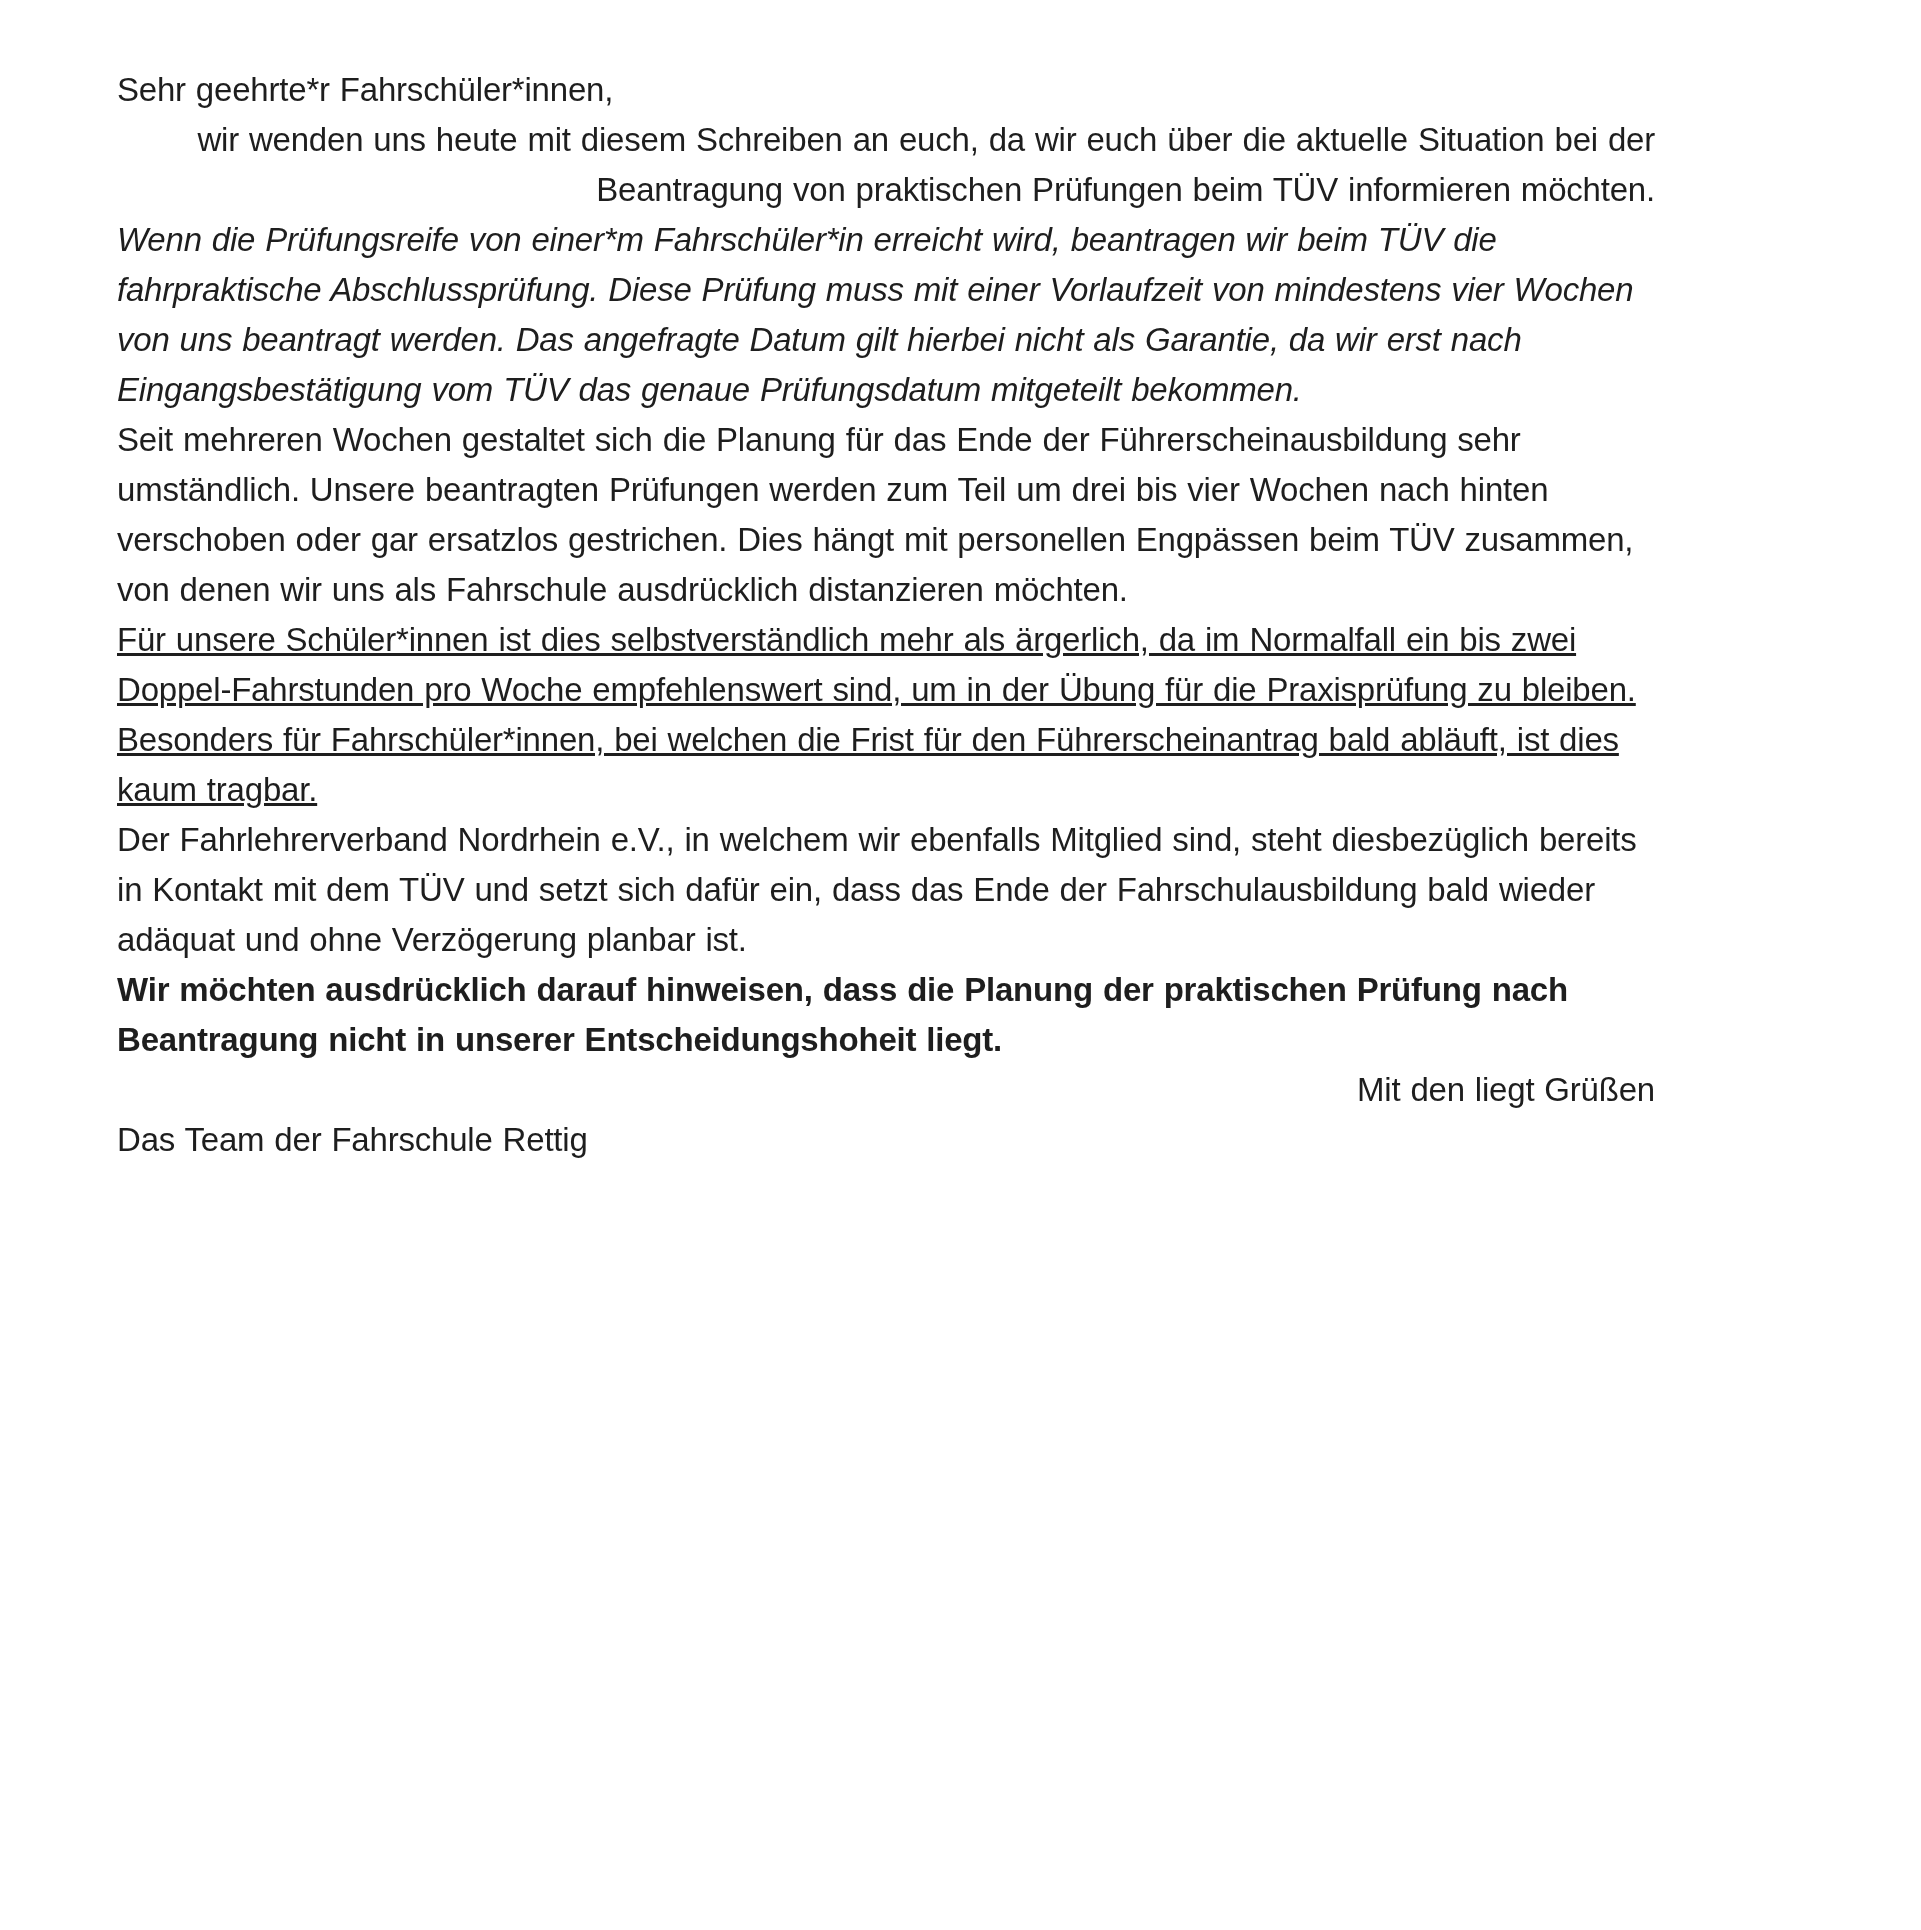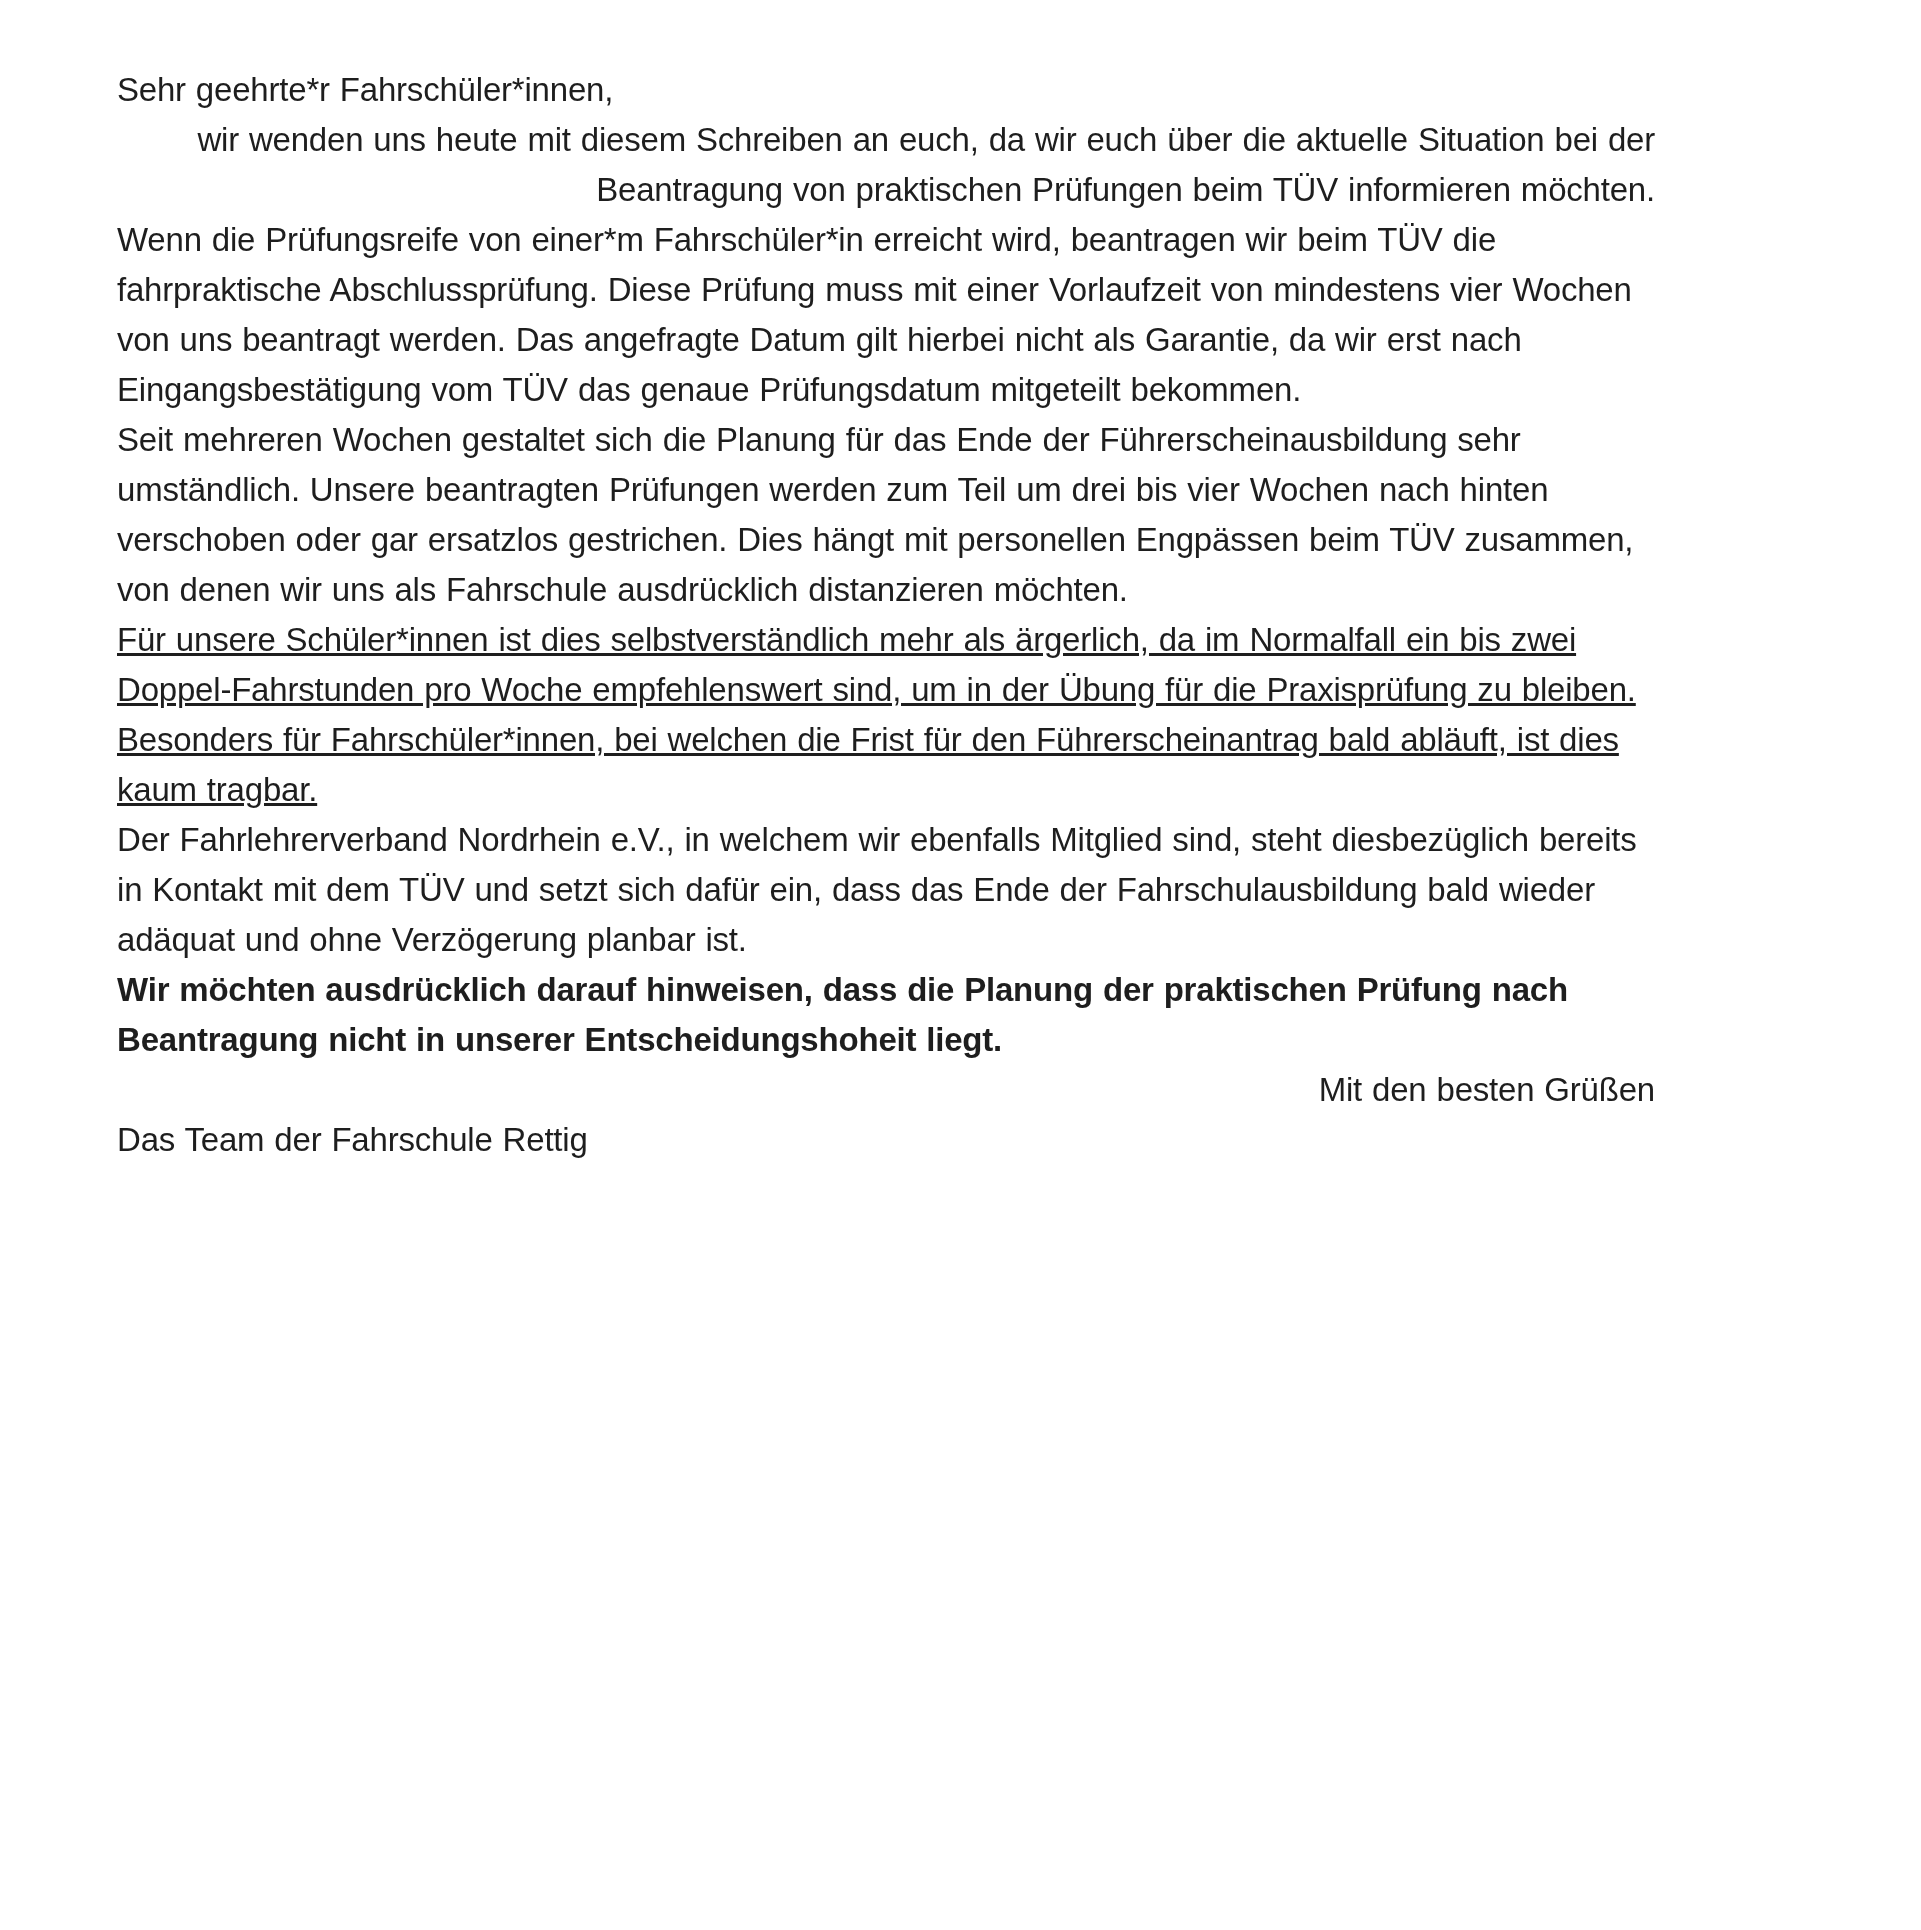--- a/index.html
+++ b/index.html
@@ -20,21 +20,21 @@
   }
   .page p {
     margin: 0;
     font-size: 33px;
     line-height: 50px;
     letter-spacing: -0.2px;
     word-spacing: 1px;
   }
   .salutation { margin-top: 5.8px; }
   .mt-xl { margin-top: 138px; text-align: right; }
-  .mt-lg { margin-top: 113px; }
+  .mt-lg { margin-top: 113px; font-style: italic; }
   .mt-md { margin-top: 90px; text-decoration: underline; }
   .mt-sm { margin-top: 40px; }
   .mt-xs { margin-top: 23px; }
   .bold { font-weight: 700; letter-spacing: -0.4px; }
 </style>
 </head>
 <body>
 
 <div class="page">
 
@@ -46,18 +46,18 @@
 
   <p class="mt-sm">Seit mehreren Wochen gestaltet sich die Planung für das Ende der Führerscheinausbildung sehr umständlich. Unsere beantragten Prüfungen werden zum Teil um drei bis vier Wochen nach hinten verschoben oder gar ersatzlos gestrichen. Dies hängt mit personellen Engpässen beim TÜV zusammen, von denen wir uns als Fahrschule ausdrücklich distanzieren möchten.</p>
 
   <p class="mt-md">Für unsere Schüler*innen ist dies selbstverständlich mehr als ärgerlich, da im Normalfall ein bis zwei Doppel-Fahrstunden pro Woche empfehlenswert sind, um in der Übung für die Praxisprüfung zu bleiben. Besonders für Fahrschüler*innen, bei welchen die Frist für den Führerscheinantrag bald abläuft, ist dies kaum tragbar.</p>
 
   <p class="mt-sm">Der Fahrlehrerverband Nordrhein e.V., in welchem wir ebenfalls Mitglied sind, steht diesbezüglich bereits in Kontakt mit dem TÜV und setzt sich dafür ein, dass das Ende der Fahrschulausbildung bald wieder adäquat und ohne Verzögerung planbar ist.</p>
 
   <p class="mt-sm bold">Wir möchten ausdrücklich darauf hinweisen, dass die Planung der praktischen Prüfung nach Beantragung nicht in unserer Entscheidungshoheit liegt.</p>
 
 
-  <p class="mt-xl">Mit den besten Grüßen</p>
+  <p class="mt-xl">Mit den liegt Grüßen</p>
 
   <p class="mt-xs">Das Team der Fahrschule Rettig</p>
 
 </div>
 
 
 </body></html>

